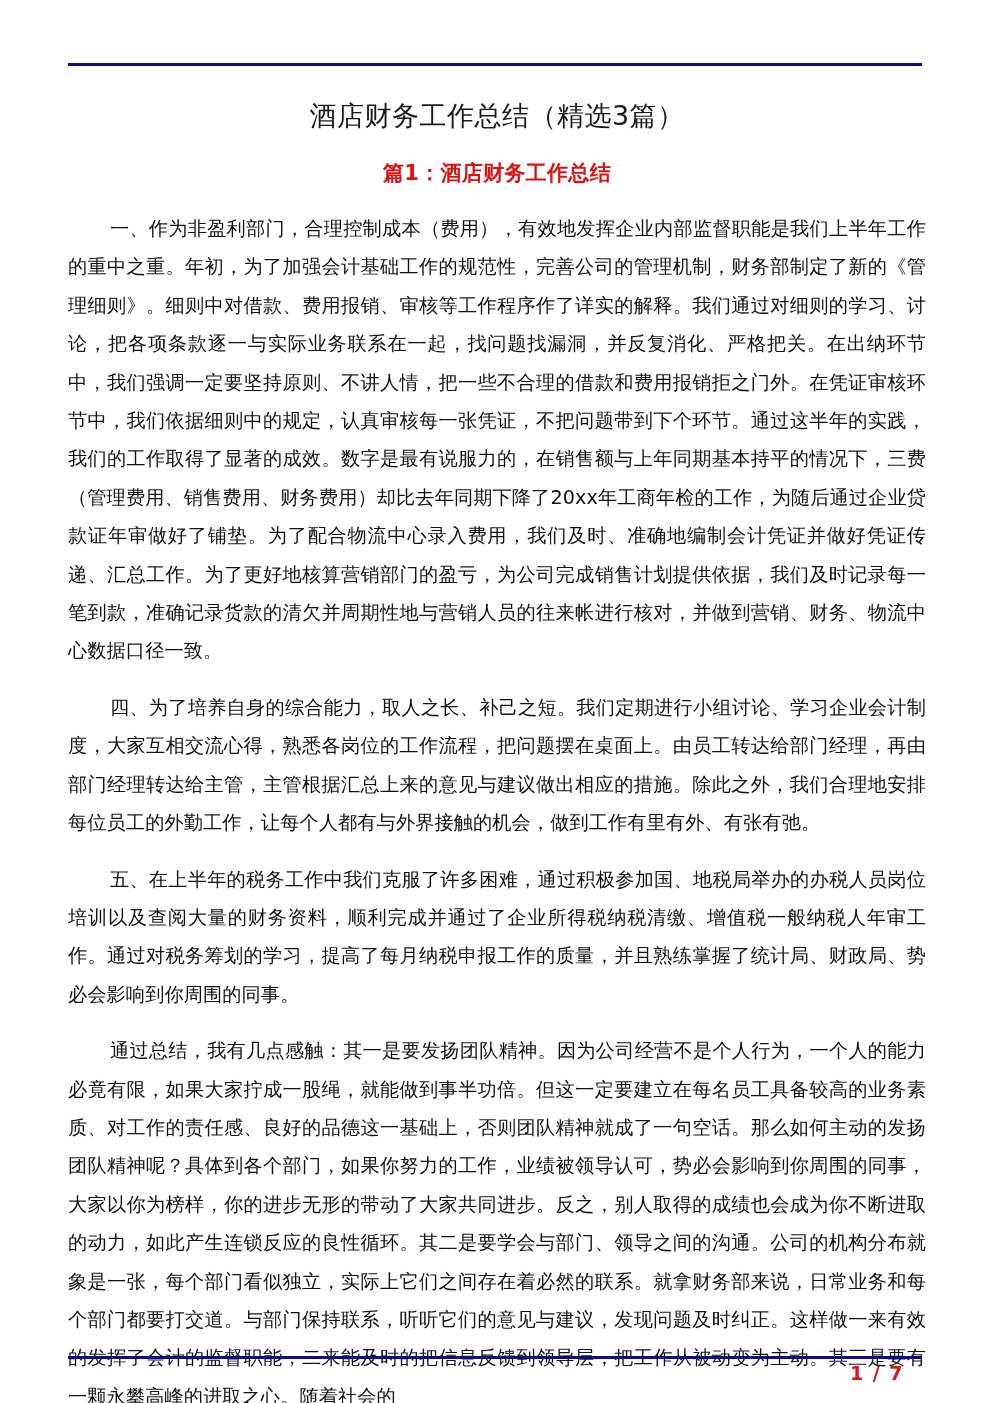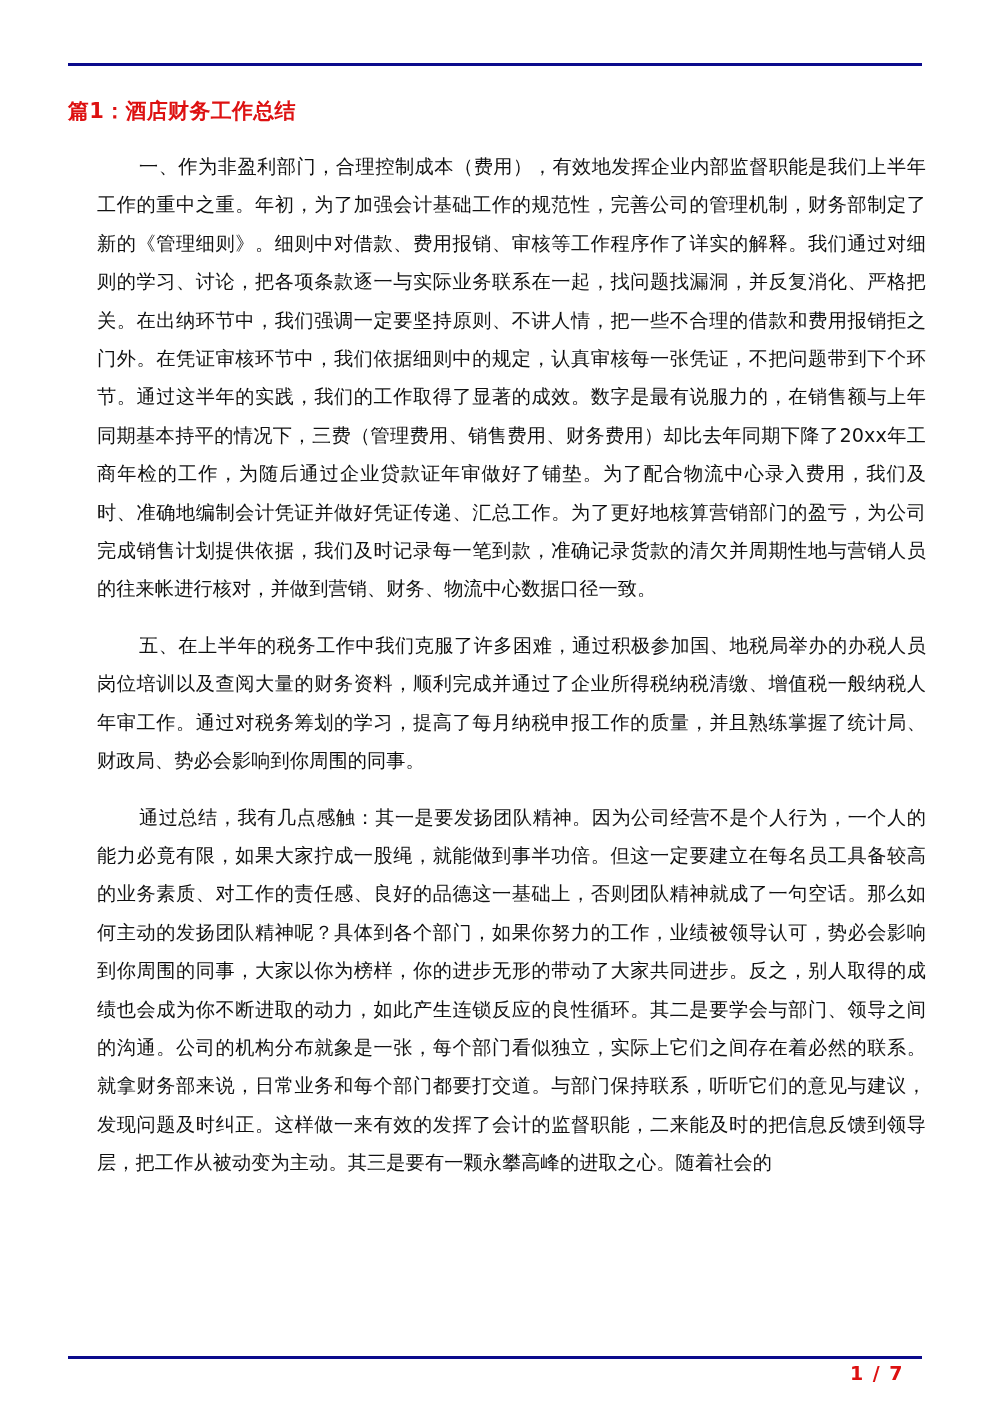--- a/index.html
+++ b/index.html
@@ -49,34 +49,35 @@
     color: #1a1a1a;
   }
 
   .section-heading {
     font-size: 21px;
     line-height: 30px;
     font-weight: bold;
     color: #dd1111;
     margin: 0 0 22px 0;
     letter-spacing: 0.3px;
+    text-align: center;
   }
 
   p.body-text {
     font-size: 19.2px;
     line-height: 38.4px;
     margin: 0 0 18px 0;
     text-align: justify;
     text-justify: inter-ideograph;
     word-break: break-all;
     color: #111111;
     letter-spacing: 0.1px;
   }
   p.indent-1 { text-indent: 38px; }
-  p.indent-2 { text-indent: 42px; margin-left: 29px; }
+  p.indent-2 { text-indent: 42px; }
   p.tight { margin-bottom: 14px; }
 
   .footer {
     position: absolute;
     left: 68px;
     top: 1362px;
     width: 854px;
     text-align: right;
   }
   .page-number {
@@ -91,26 +92,28 @@
 </style>
 </head>
 <body>
 
 <div class="page">
 
   <div class="rule rule-top"></div>
 
   <div class="content">
 
+    <h1 class="doc-title">酒店财务工作总结（精选3篇）</h1>
 
     <h2 class="section-heading">篇1：酒店财务工作总结</h2>
 
 
     <p class="body-text indent-2">一、作为非盈利部门，合理控制成本（费用），有效地发挥企业内部监督职能是我们上半年工作的重中之重。年初，为了加强会计基础工作的规范性，完善公司的管理机制，财务部制定了新的《管理细则》。细则中对借款、费用报销、审核等工作程序作了详实的解释。我们通过对细则的学习、讨论，把各项条款逐一与实际业务联系在一起，找问题找漏洞，并反复消化、严格把关。在出纳环节中，我们强调一定要坚持原则、不讲人情，把一些不合理的借款和费用报销拒之门外。在凭证审核环节中，我们依据细则中的规定，认真审核每一张凭证，不把问题带到下个环节。通过这半年的实践，我们的工作取得了显著的成效。数字是最有说服力的，在销售额与上年同期基本持平的情况下，三费（管理费用、销售费用、财务费用）却比去年同期下降了20xx年工商年检的工作，为随后通过企业贷款证年审做好了铺垫。为了配合物流中心录入费用，我们及时、准确地编制会计凭证并做好凭证传递、汇总工作。为了更好地核算营销部门的盈亏，为公司完成销售计划提供依据，我们及时记录每一笔到款，准确记录货款的清欠并周期性地与营销人员的往来帐进行核对，并做到营销、财务、物流中心数据口径一致。</p>
 
+    <p class="body-text indent-2">四、为了培养自身的综合能力，取人之长、补己之短。我们定期进行小组讨论、学习企业会计制度，大家互相交流心得，熟悉各岗位的工作流程，把问题摆在桌面上。由员工转达给部门经理，再由部门经理转达给主管，主管根据汇总上来的意见与建议做出相应的措施。除此之外，我们合理地安排每位员工的外勤工作，让每个人都有与外界接触的机会，做到工作有里有外、有张有弛。</p>
 
     <p class="body-text indent-2">五、在上半年的税务工作中我们克服了许多困难，通过积极参加国、地税局举办的办税人员岗位培训以及查阅大量的财务资料，顺利完成并通过了企业所得税纳税清缴、增值税一般纳税人年审工作。通过对税务筹划的学习，提高了每月纳税申报工作的质量，并且熟练掌握了统计局、财政局、势必会影响到你周围的同事。</p>
 
     <p class="body-text indent-2">通过总结，我有几点感触：其一是要发扬团队精神。因为公司经营不是个人行为，一个人的能力必竟有限，如果大家拧成一股绳，就能做到事半功倍。但这一定要建立在每名员工具备较高的业务素质、对工作的责任感、良好的品德这一基础上，否则团队精神就成了一句空话。那么如何主动的发扬团队精神呢？具体到各个部门，如果你努力的工作，业绩被领导认可，势必会影响到你周围的同事，大家以你为榜样，你的进步无形的带动了大家共同进步。反之，别人取得的成绩也会成为你不断进取的动力，如此产生连锁反应的良性循环。其二是要学会与部门、领导之间的沟通。公司的机构分布就象是一张，每个部门看似独立，实际上它们之间存在着必然的联系。就拿财务部来说，日常业务和每个部门都要打交道。与部门保持联系，听听它们的意见与建议，发现问题及时纠正。这样做一来有效的发挥了会计的监督职能，二来能及时的把信息反馈到领导层，把工作从被动变为主动。其三是要有一颗永攀高峰的进取之心。随着社会的</p>
 
   </div>
 
   <div class="rule rule-bottom"></div>
 
   <div class="footer">

